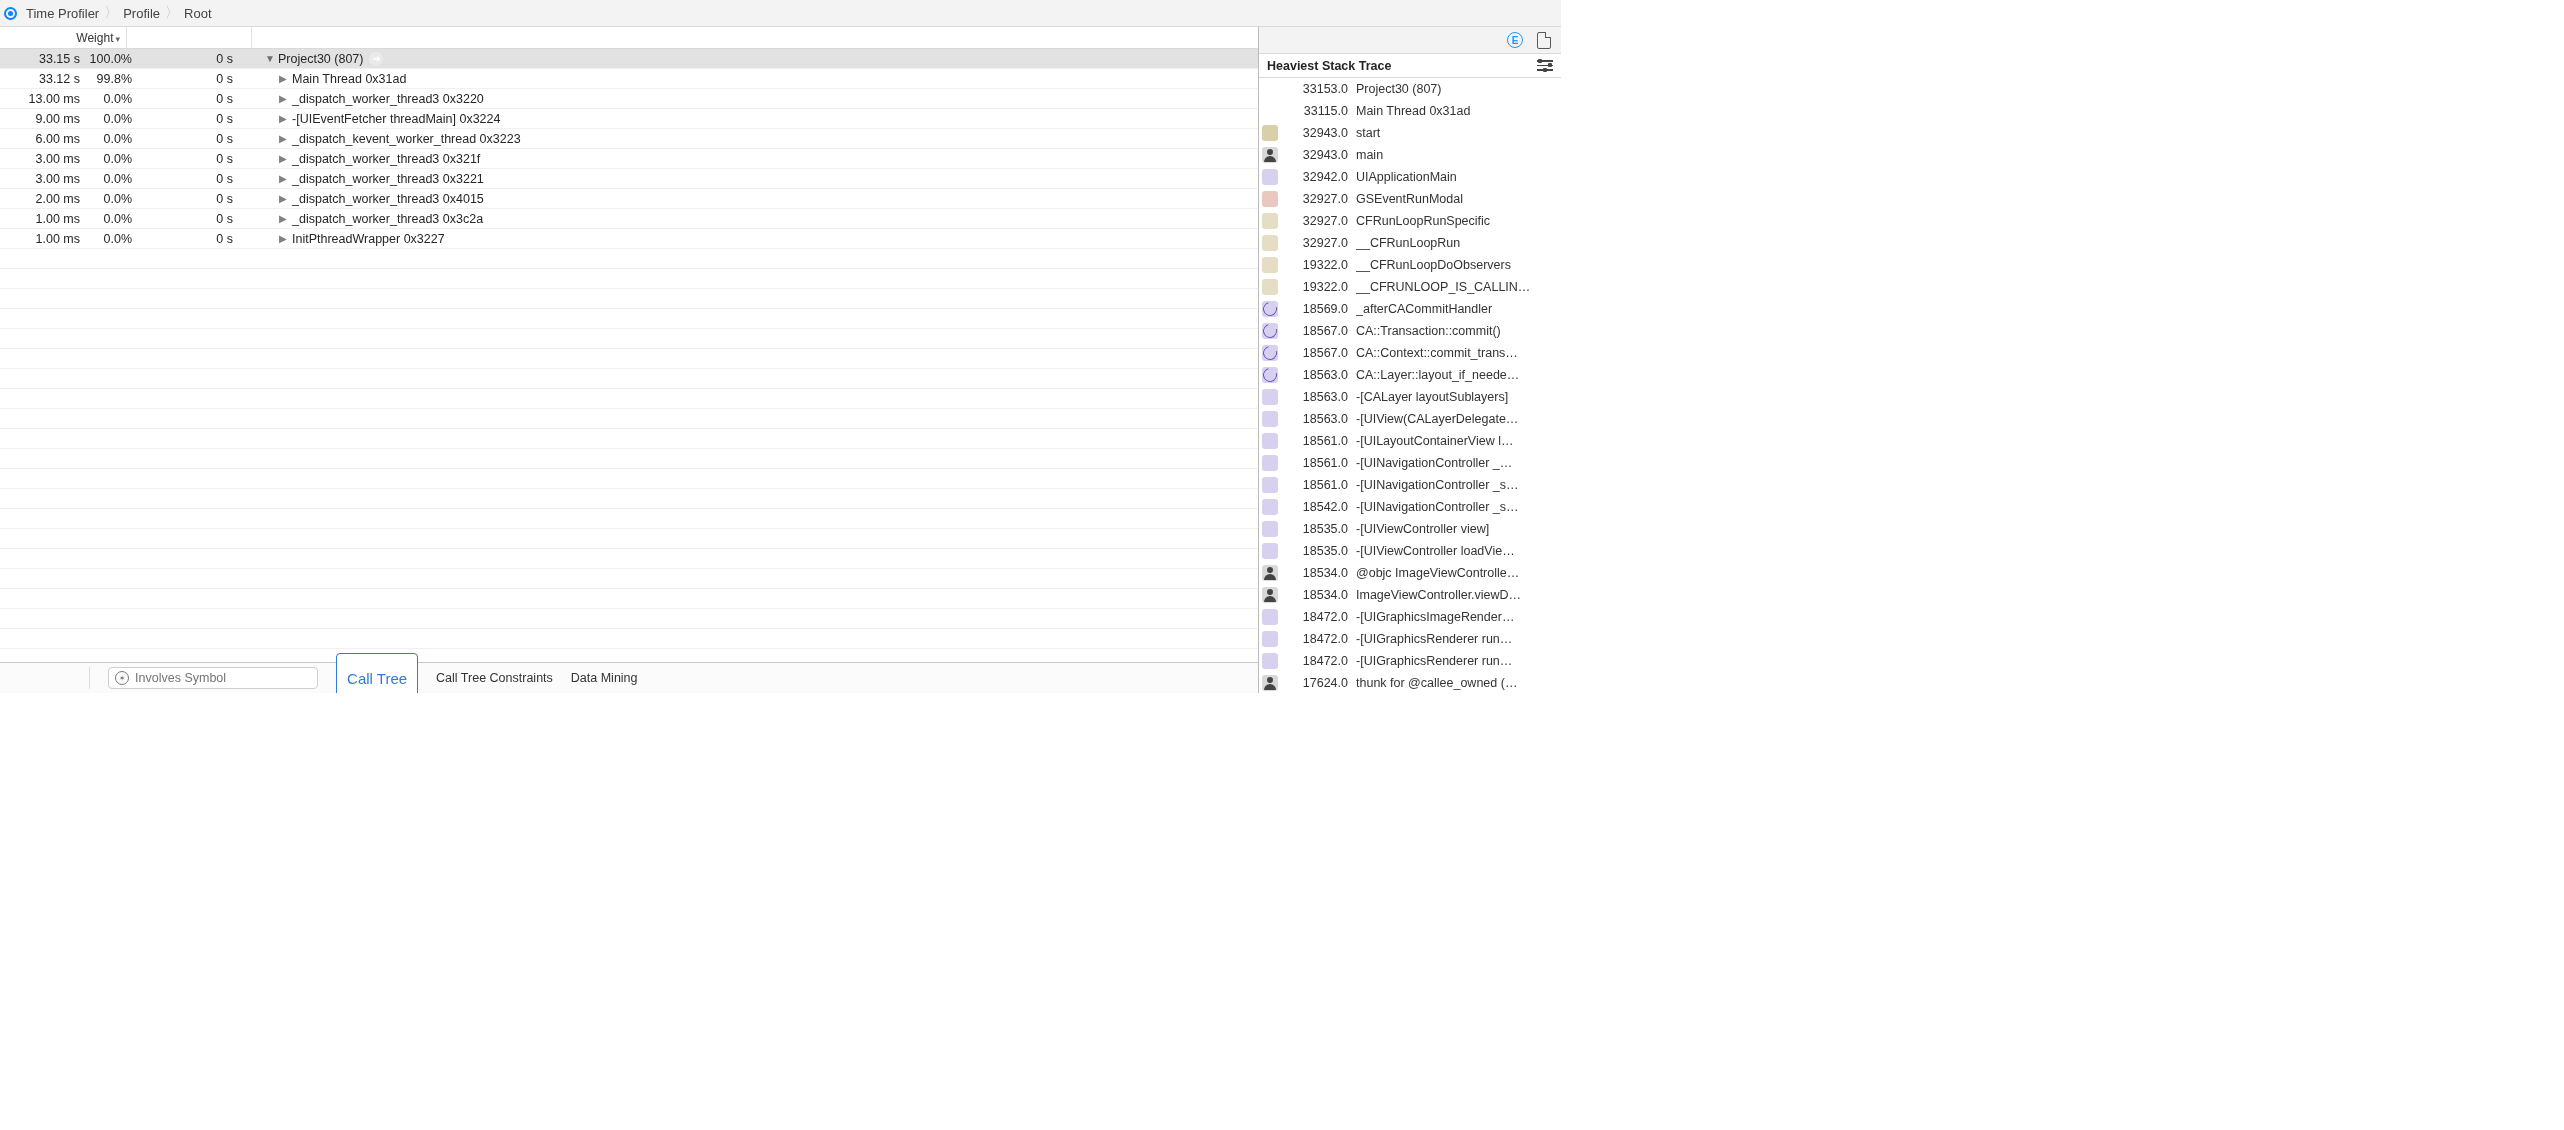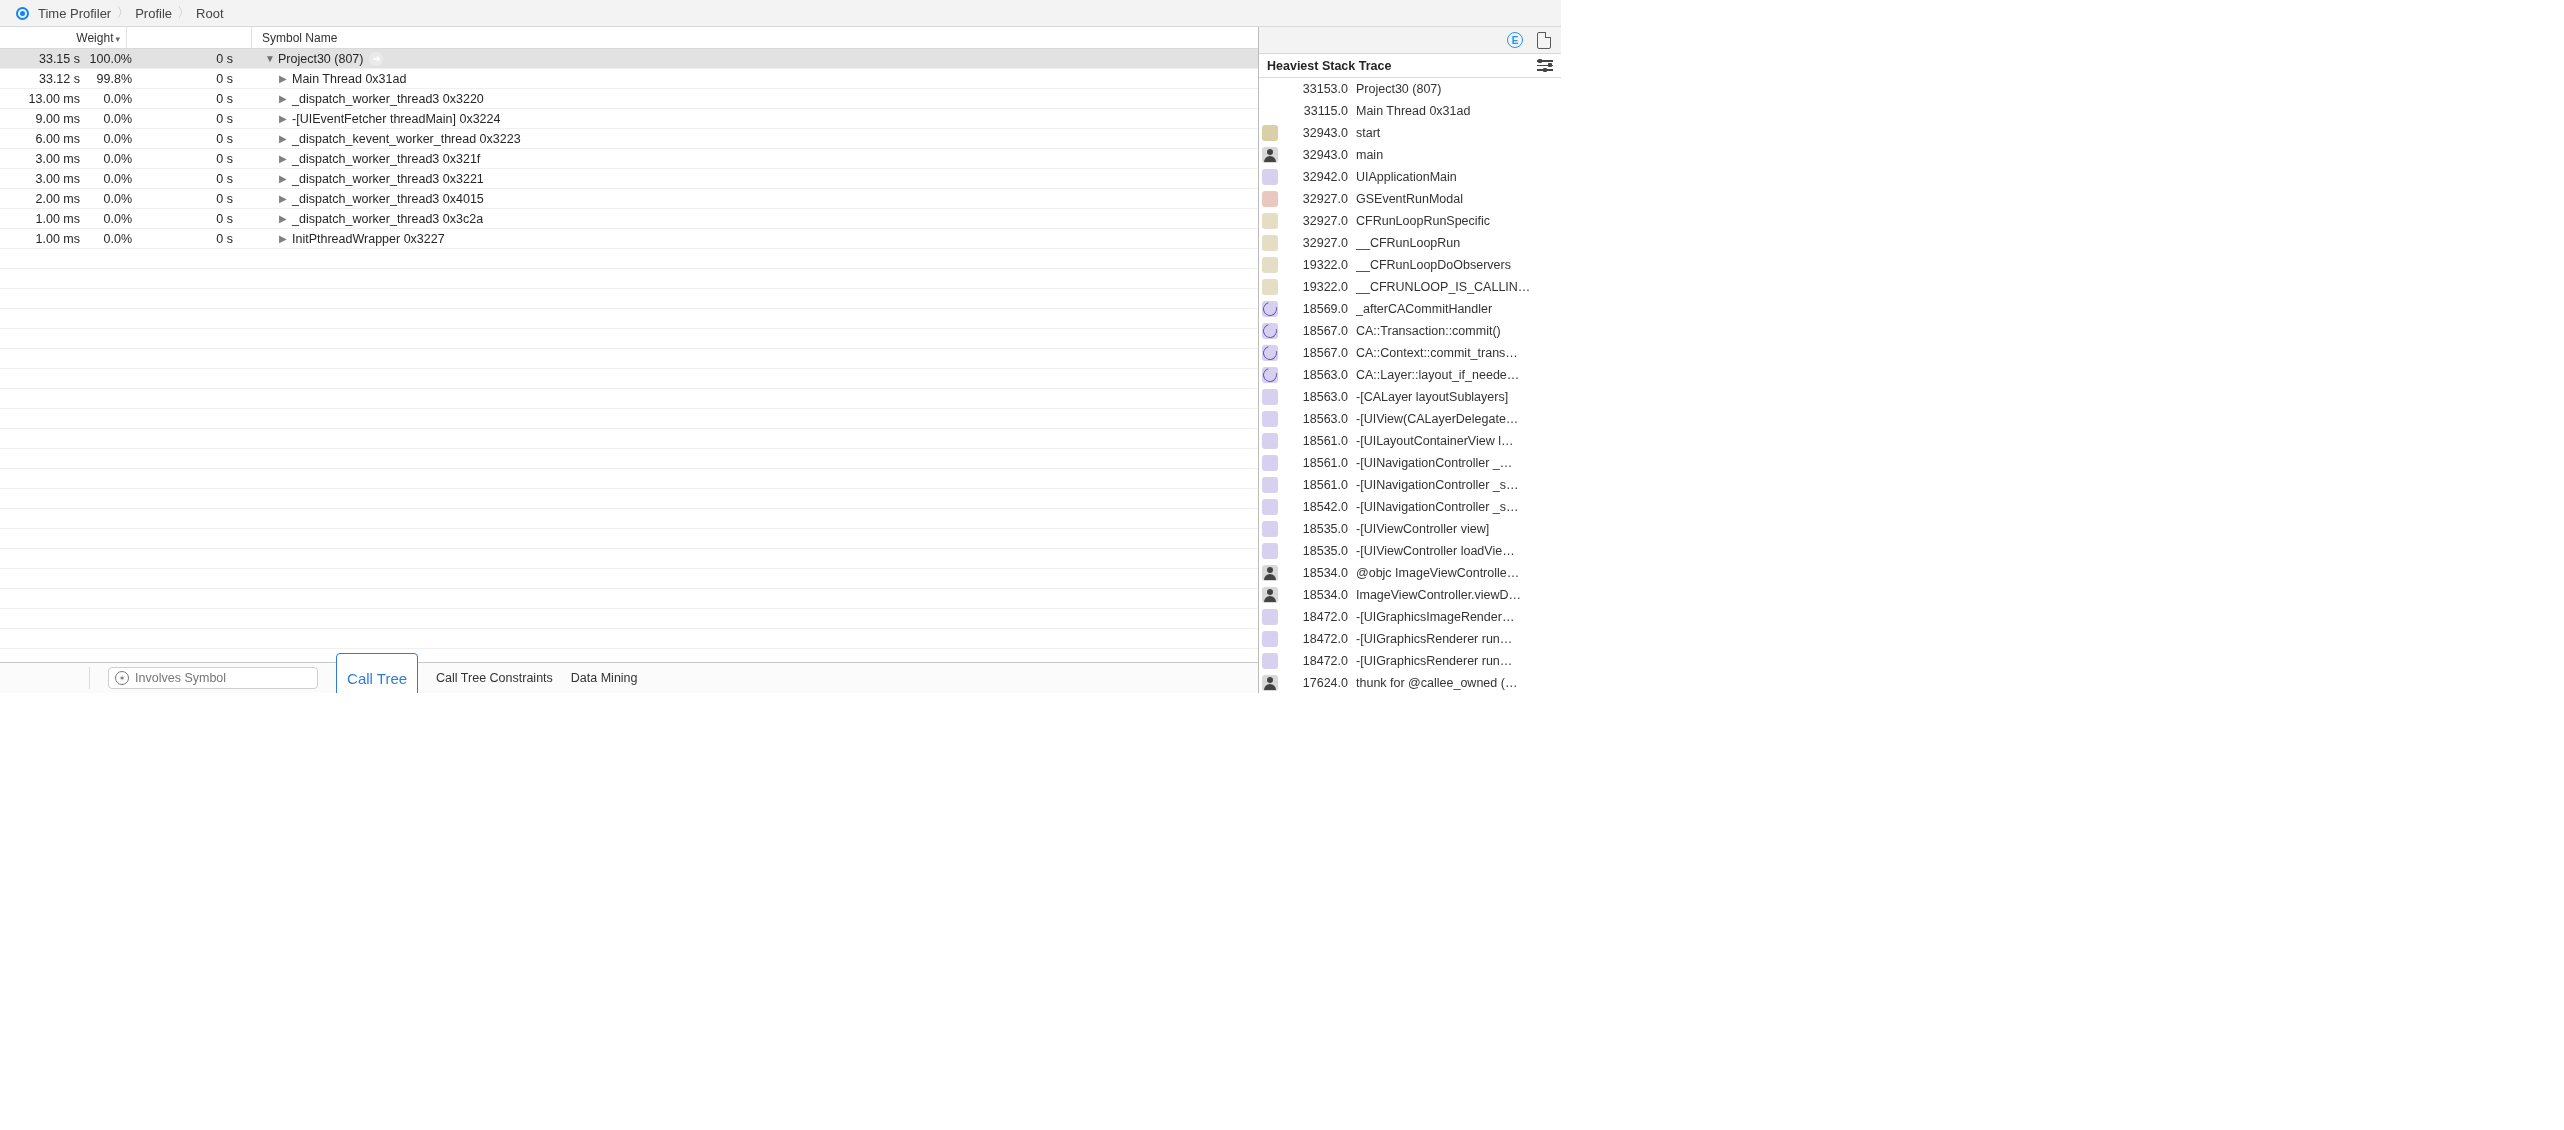--- a/index.html
+++ b/index.html
@@ -1,20 +1,20 @@
 <!DOCTYPE html>
 <html><head>
 <meta charset="utf-8">
 <style>
   * { margin: 0; padding: 0; box-sizing: border-box; }
   html, body { width: 100%; height: 100%; font-family: -apple-system, "Helvetica Neue", Helvetica, Arial, sans-serif; font-size: 13px; color: #262626; background: #fff; }
   body { display: flex; flex-direction: column; height: 693px; width: 1561px; overflow: hidden; }
 
   
-  .topbar { height: 27px; background: #f3f3f3; border-bottom: 1px solid #d9d9d9; display: flex; align-items: center; padding: 0 16px; }
+  .topbar { height: 27px; background: #f3f3f3; border-bottom: 1px solid #d9d9d9; display: flex; align-items: center; padding: 0 4px; }
   .bc-icon { width: 13px; height: 13px; border: 2px solid #0a84ff; border-radius: 50%; position: relative; margin-right: 7px; display:inline-block; }
   .bc-icon::after { content:""; position:absolute; width:5px; height:5px; background:#0a84ff; border-radius:50%; left:2px; top:2px; }
   .bc-item { color: #444; padding: 0 2px; }
   .bc-sep { color: #c2c2c2; padding: 0 3px; font-size: 14px; }
   .circ-e { width:16px; height:16px; border:1.5px solid #2196f3; border-radius:50%; display:flex; align-items:center; justify-content:center; font-size:10px; font-weight:bold; color:#2196f3;}
   .page-icon { width:14px; height:17px; border:1.5px solid #5a5a5a; border-radius:2px 2px 2px 2px; position:relative;}
   .page-icon::before { content:""; position:absolute; top:-1px; right:-1px; width:5px; height:5px; background:#f3f3f3; border-left:1.5px solid #5a5a5a; border-bottom:1.5px solid #5a5a5a;}
 
   .workarea { flex:1; display:flex; overflow:hidden; }
 
@@ -94,21 +94,20 @@
 <div class="workarea">
 
   <div class="main">
     <div class="headers">
       <div class="hdr-weight">
         <span>Weight</span>
           <span class="chev">▾</span>
       </div>
       <div class="hdr-self">Self Weight</div>
       <div class="hdr-gap"></div>
-      <div class="hdr-symbol">Symbol Name</div>
     </div>
     <div class="rows" id="rows">
         <div class="row sel">
           <div class="w-time">33.15 s</div>
           <div class="w-pct">100.0%</div>
           <div class="self">0 s</div>
           <div class="gap"></div>
           <div class="sym indent0">
             <span class="disclosure open">▼</span>
             <span>Project30 (807)</span>

